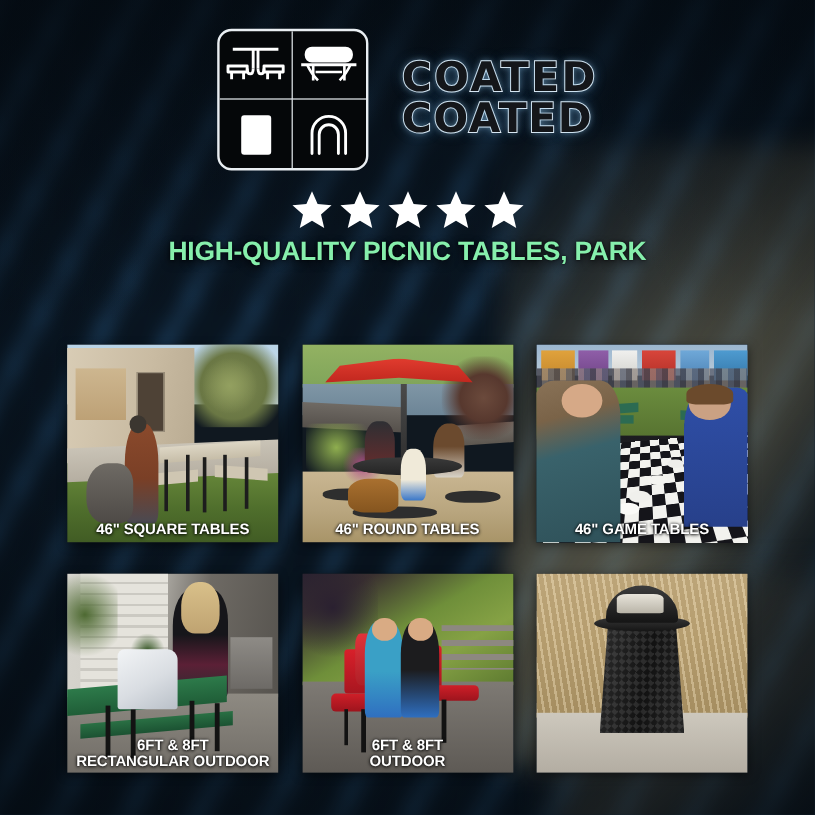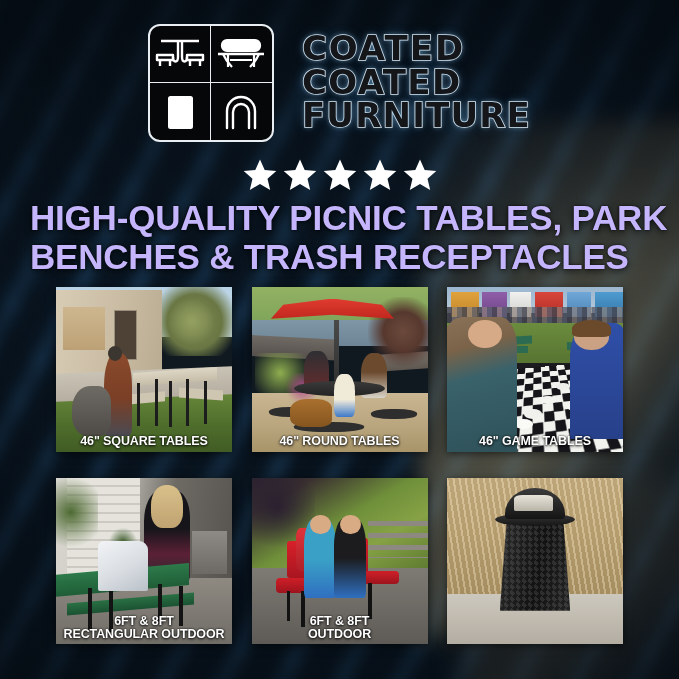--- a/index.html
+++ b/index.html
@@ -166,23 +166,24 @@
     height: 34px;
     display: block;
   }
 
   
   .headline {
     position: absolute;
     left: 30px;
     right: 30px;
     top: 198px;
-    color: #c4b5fd;
+    text-align: center;
+    color: #86efac;
     font-weight: 700;
-    font-size: 35px;
+    font-size: 22px;
     line-height: 1.12;
     letter-spacing: -0.2px;
     text-shadow: 0 2px 7px rgba(0,0,0,0.75), 0 0 2px rgba(0,0,0,0.9);
     font-family: "Liberation Sans", sans-serif;
   }
   .headline .hl-line { display: block; white-space: nowrap; }
 
   
   .grid {
     position: absolute;
@@ -450,21 +451,20 @@
               <path d="M13 37 V20 A14 14 0 0 1 41 20 V37"></path>
               <path d="M19 37 V21 A8 8 0 0 1 35 21 V37"></path>
             </g>
           </svg>
         </div>
       </div>
 
       <div class="logo-text">
         <span class="logo-line l1">COATED</span>
         <span class="logo-line l2">COATED</span>
-        <span class="logo-line l3">FURNITURE</span>
       </div>
     </div>
 
     <div class="stars">
       <svg class="star" viewBox="0 0 24 24">
           <polygon fill="#ffffff" points="12,1 15.3,8.5 23.5,9.2 17.3,14.6 19.2,22.6 12,18.3 4.8,22.6 6.7,14.6 0.5,9.2 8.7,8.5"></polygon>
         </svg>
       <svg class="star" viewBox="0 0 24 24">
           <polygon fill="#ffffff" points="12,1 15.3,8.5 23.5,9.2 17.3,14.6 19.2,22.6 12,18.3 4.8,22.6 6.7,14.6 0.5,9.2 8.7,8.5"></polygon>
         </svg>
@@ -474,21 +474,20 @@
       <svg class="star" viewBox="0 0 24 24">
           <polygon fill="#ffffff" points="12,1 15.3,8.5 23.5,9.2 17.3,14.6 19.2,22.6 12,18.3 4.8,22.6 6.7,14.6 0.5,9.2 8.7,8.5"></polygon>
         </svg>
       <svg class="star" viewBox="0 0 24 24">
           <polygon fill="#ffffff" points="12,1 15.3,8.5 23.5,9.2 17.3,14.6 19.2,22.6 12,18.3 4.8,22.6 6.7,14.6 0.5,9.2 8.7,8.5"></polygon>
         </svg>
     </div>
 
     <div class="headline">
       <span class="hl-line">HIGH-QUALITY PICNIC TABLES, PARK</span>
-      <span class="hl-line">BENCHES &amp; TRASH RECEPTACLES</span>
     </div>
 
     <div class="grid">
 
       <div class="tile">
         <div class="scene">
           <div class="sky t1-sky"></div>
           <div class="ground t1-lawn"></div>
           <div class="t1-tree"></div>
           <div class="t1-house"></div>

